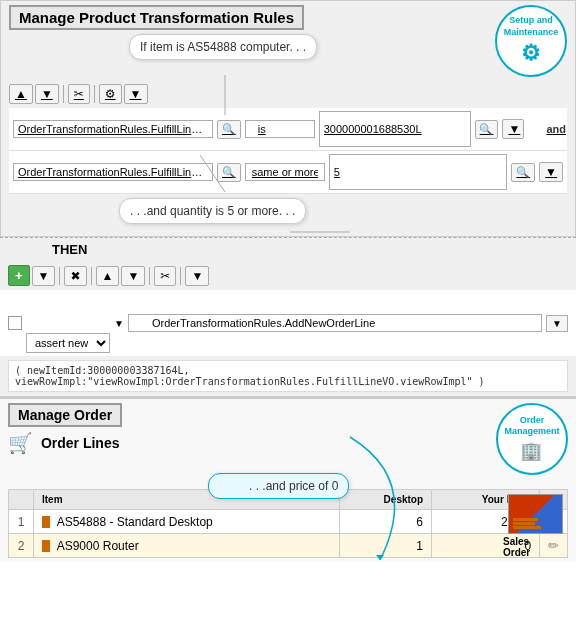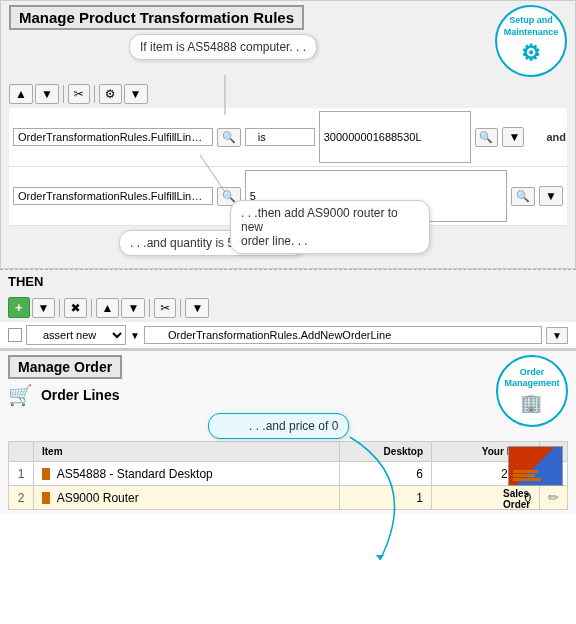--- a/index.html
+++ b/index.html
@@ -12,20 +12,21 @@
       overflow: hidden;
       position: relative;
     }
 
     
     .top-section {
       background: #f0f0f0;
       border: 1px solid #ccc;
       padding: 4px 8px;
       position: relative;
+      text-decoration: underline;
     }
 
     .page-title {
       font-size: 15px;
       font-weight: bold;
       color: #000;
       display: inline-block;
       background: #e8e8e8;
       border: 2px solid #999;
       padding: 2px 8px;
@@ -135,21 +136,21 @@
       background: #fff;
       border: 1px solid #aaa;
       padding: 2px 6px;
       font-size: 11px;
       min-width: 70px;
     }
 
     .rule-val {
       background: #fff;
       border: 1px solid #aaa;
-      padding: 19px 4px;
+      padding: 11px 4px;
       font-size: 11px;
       flex: 1;
     }
 
     .search-icon-btn {
       border: 1px solid #aaa;
       background: #f5f5f5;
       padding: 2px 4px;
       cursor: pointer;
       font-size: 11px;
@@ -168,20 +169,21 @@
       background: #f0f0f0;
       border-top: 1px dashed #aaa;
       border-bottom: 1px solid #ccc;
     }
 
     .then-label {
       font-weight: bold;
       font-size: 13px;
       padding: 4px 8px;
       color: #000;
+      margin-left: 44px;
     }
 
     
     .assert-row {
       display: flex;
       align-items: center;
       gap: 4px;
       padding: 3px 8px;
       background: #fff;
     }
@@ -191,23 +193,24 @@
       height: 14px;
       border: 1px solid #999;
       background: #fff;
       cursor: pointer;
       flex-shrink: 0;
     }
 
     .assert-select {
       background: #fff;
       border: 1px solid #aaa;
-      padding: 2px 12px;
-      font-size: 11px;
-      cursor: pointer;
+      padding: 2px 4px;
+      font-size: 11px;
+      cursor: pointer;
+      margin-top: 40px;
     }
 
     .assert-dropdown {
       background: #fff;
       border: 1px solid #aaa;
       padding: 2px 23px;
       font-size: 11px;
       flex: 1;
     }
 
@@ -411,20 +414,21 @@
       <input class="rule-val" readonly="" value="300000001688530L" style="">
       <button class="search-icon-btn">🔍</button>
       <button class="toolbar-btn">▼</button>
       <span class="and-label">and</span>
     </div>
 
     
     <div class="rule-row">
       <input class="rule-field" readonly="" value="OrderTransformationRules.FulfillLineVO.Or" style="width: 200px;">
       <button class="search-icon-btn">🔍</button>
+      <input class="rule-op" readonly="" value="same or more" style="width: 80px;">
       <input class="rule-val" readonly="" value="5" style="width: 50px;">
       <button class="search-icon-btn">🔍</button>
       <button class="toolbar-btn">▼</button>
     </div>
 
     
     <div style="position:relative; height:38px;">
       <div class="callout" style="top:4px; left:110px;">
         <span>. . .and quantity is 5 or more. . .</span>
       </div>
@@ -440,36 +444,36 @@
       <div class="toolbar-divider"></div>
       <button class="toolbar-btn">✖</button>
       <div class="toolbar-divider"></div>
       <button class="toolbar-btn">▲</button>
       <button class="toolbar-btn">▼</button>
       <div class="toolbar-divider"></div>
       <button class="toolbar-btn">✂</button>
       <div class="toolbar-divider"></div>
       <button class="toolbar-btn">▼</button>
 
-      <div class="callout" style="position:absolute; left:230px; top:200px; z-index:20; width:200px;">
-        <span style="white-space:pre-line;">. . .then add AS9000 router to new
-order line. . .</span>
-      </div>
     </div>
 
     <div class="assert-row">
       <div class="checkbox"></div>
       <select class="assert-select">
         <option>assert new</option>
       </select>
       <span style="font-size:10px;">▼</span>
       <input class="assert-dropdown" readonly="" value="OrderTransformationRules.AddNewOrderLine" style="flex: 1 1 0%;">
       <button class="dropdown-arrow-btn">▼</button>
     </div>
 
+    <div class="code-block">
+      <span style="white-space:pre-line;">( newItemId:300000003387164L,
+  viewRowImpl:"viewRowImpl:OrderTransformationRules.FulfillLineVO.viewRowImpl" )</span>
+    </div>
   </div>
 
 </div>
 
 <div class="create-order-section" style="position:relative;">
   <span class="create-order-title">Manage Order</span>
 
   
   <div class="order-mgmt-badge" style="position:absolute; top:4px; right:8px; width:72px; height:72px; border-radius:50%;
               border:2px solid #00aacc; background:#fff; display:flex; flex-direction:column;
@@ -479,21 +483,21 @@
   </div>
 
   
   <div class="order-lines-header">
     <span class="cart-icon">🛒</span>
     <span class="order-lines-title">Order Lines</span>
   </div>
 
   
   <div style="position:relative; height:30px;">
-    <div class="callout" style="top:2px; left:200px; z-index:10; background:#e8f8ff; border-color:#00aacc;padding-left:40px;">
+    <div class="callout" style="top:14px; left:200px; z-index:10; background:#e8f8ff; border-color:#00aacc;padding-left:40px;">
       <span>. . .and price of 0</span>
     </div>
   </div>
 
   
   <table class="order-table">
     <thead>
       <tr>
         <th style="width:25px;"></th>
         <th>Item</th>

